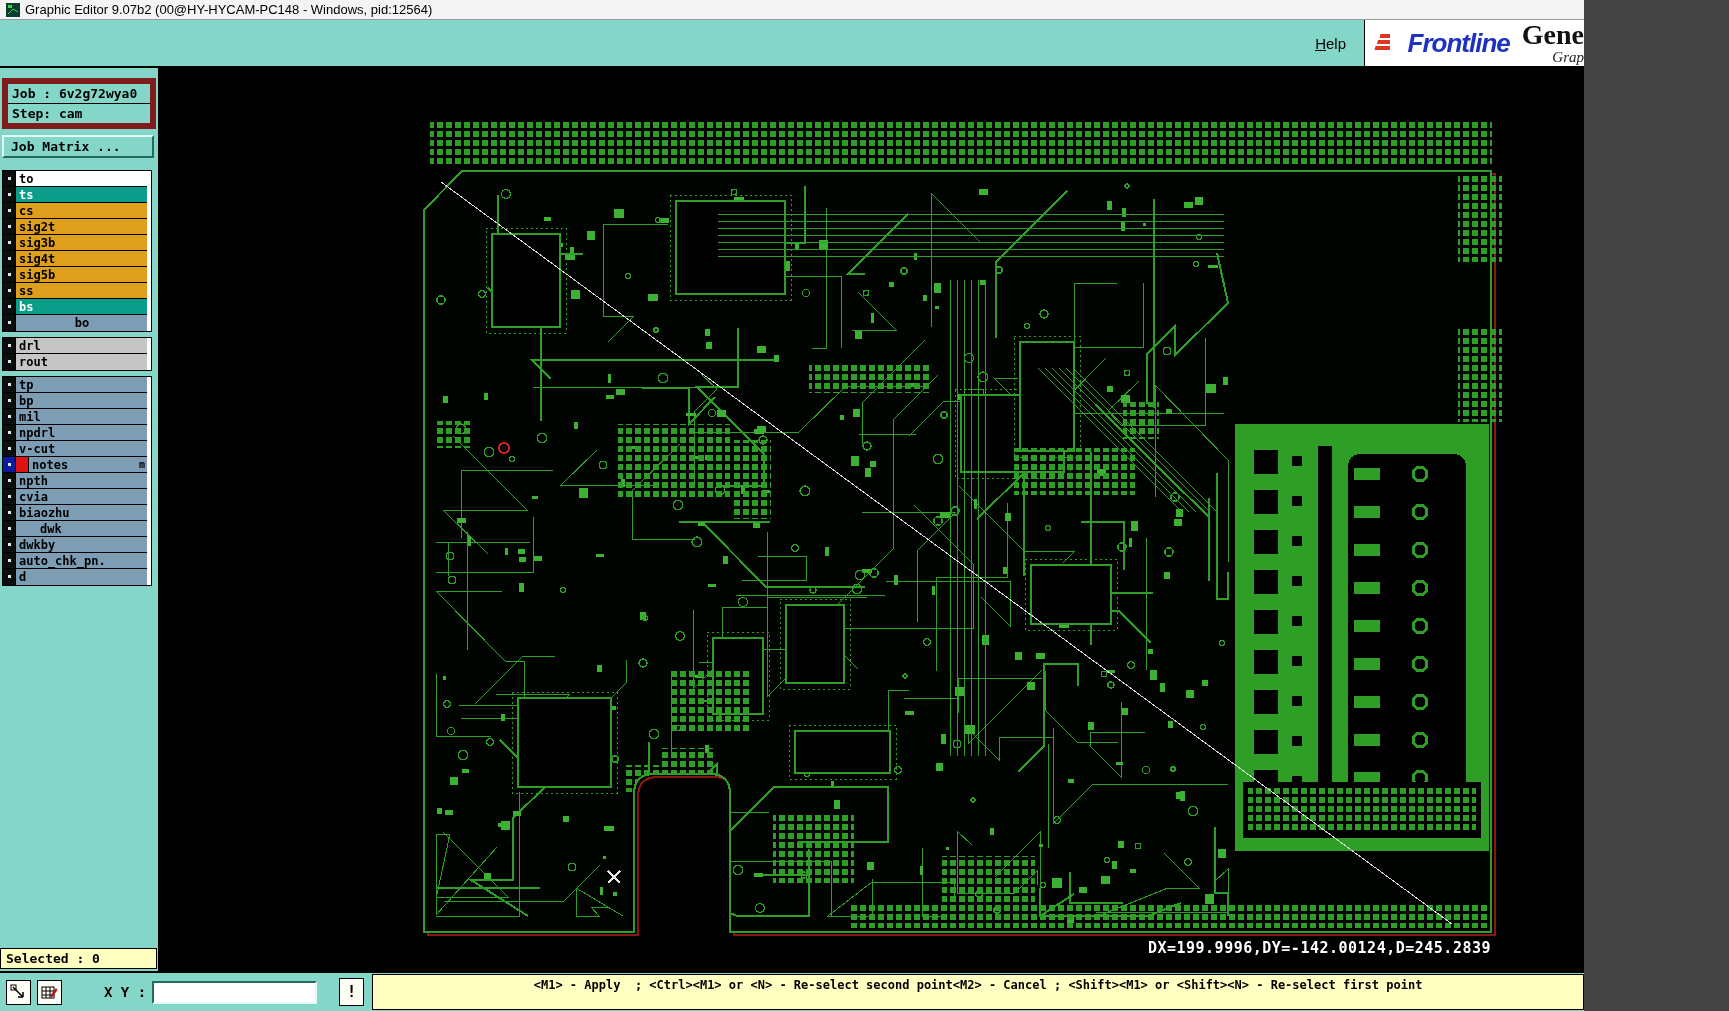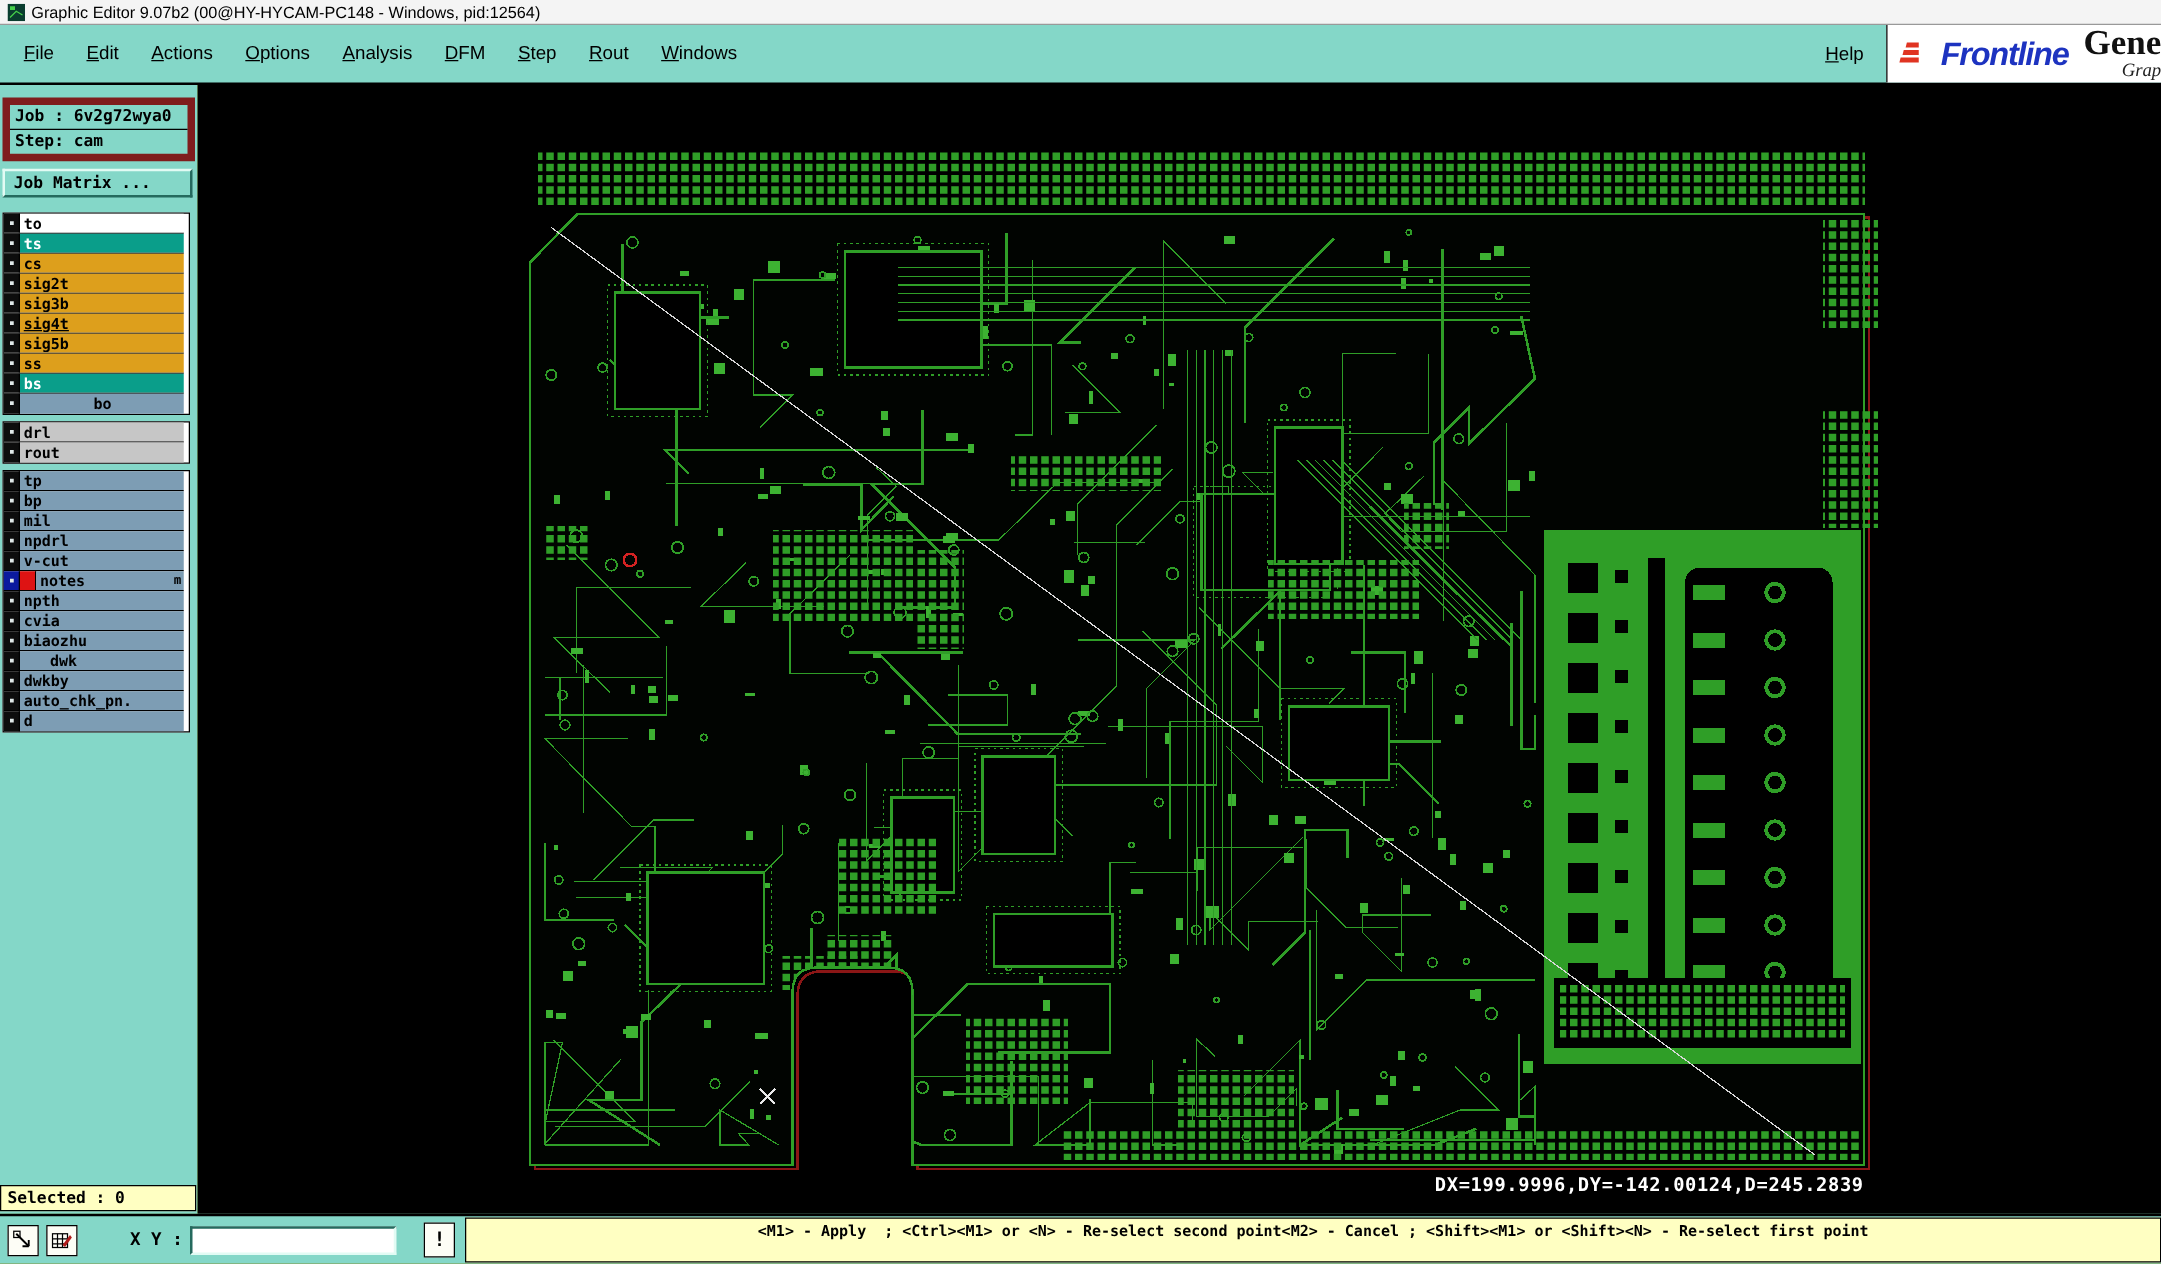--- a/index.html
+++ b/index.html
@@ -1,19 +1,19 @@
 <!DOCTYPE html>
 <html><head>
 <meta charset="utf-8">
 <title>Graphic Editor</title>
 <style>
   *{box-sizing:border-box}
   html,body{margin:0;padding:0}
   body{background:#444}
-  #root{position:relative;width:1729px;height:1011px;background:#bef264;font-family:"Liberation Sans",sans-serif;overflow:hidden}
+  #root{position:relative;width:1584px;height:1011px;background:#be185d;font-family:"Liberation Sans",sans-serif;overflow:hidden}
 
   
   .titlebar{position:absolute;left:0;top:0;width:100%;height:20px;background:#f4f4f4;border-bottom:1px solid #999;display:flex;align-items:center;gap:5px;padding:0 6px;font-size:13px;color:#000}
 
   
   .menubar{position:absolute;left:0;top:20px;width:100%;height:48px;background:#84d7c8;border-bottom:2px solid #000;display:flex;align-items:center}
   .menus{margin-left:6px}
   .menu-item{display:inline-block;padding:0 13px;font-size:15px;color:#000;cursor:default}
   .menu-item::first-letter,.menu-help::first-letter{text-decoration:underline}
   .menu-help{display:inline-block;margin-left:auto;padding:0 18px;font-size:15px;color:#000}
@@ -62,21 +62,20 @@
   <div class="titlebar">
     <svg width="14" height="14">
       <rect width="14" height="14" fill="#0a3d2f"></rect>
       <path d="M2 11 L7 6 L12 9" stroke="#46d04a" fill="none"></path>
       <rect x="2" y="2" width="4" height="3" fill="#46d04a"></rect>
     </svg>
     <span>Graphic Editor 9.07b2 (00@HY-HYCAM-PC148 - Windows, pid:12564)</span>
   </div>
 
   <div class="menubar">
-    <div class="menus" id="menu-container"><div class="menu-item">File</div><div class="menu-item">Edit</div><div class="menu-item">Actions</div><div class="menu-item">Options</div><div class="menu-item">Analysis</div><div class="menu-item">DFM</div><div class="menu-item">Step</div><div class="menu-item">Rout</div><div class="menu-item">Windows</div></div>
     <div class="menu-help">Help</div>
     <div class="logo-box">
       <svg width="26" height="22">
         <rect x="10" y="2" width="16" height="4" fill="#e03422" transform="skewX(-14)"></rect>
         <rect x="9" y="8" width="16" height="4" fill="#e03422" transform="skewX(-14)"></rect>
         <rect x="8" y="14" width="16" height="4" fill="#e03422" transform="skewX(-14)"></rect>
       </svg>
       <span class="frontline-text">Frontline</span>
       <span class="product">
         <span class="product-main">Gene</span>
@@ -129,21 +128,21 @@
     <span class="layer-toggle"></span>
 
     <span class="layer-label" style="background: rgb(221, 159, 28); color: rgb(0, 0, 0);">
       <span class="layer-name-text">sig3b</span>
 
     </span>
   </div>
           <div class="layer-row">
     <span class="layer-toggle"></span>
 
-    <span class="layer-label" style="background: rgb(221, 159, 28); color: rgb(0, 0, 0); text-decoration: underline;">
+    <span class="layer-label" style="background: rgb(221, 159, 28); color: rgb(0, 0, 0);">
       <span class="layer-name-text">sig4t</span>
 
     </span>
   </div>
           <div class="layer-row">
     <span class="layer-toggle"></span>
 
     <span class="layer-label" style="background: rgb(221, 159, 28); color: rgb(0, 0, 0);">
       <span class="layer-name-text">sig5b</span>
 

